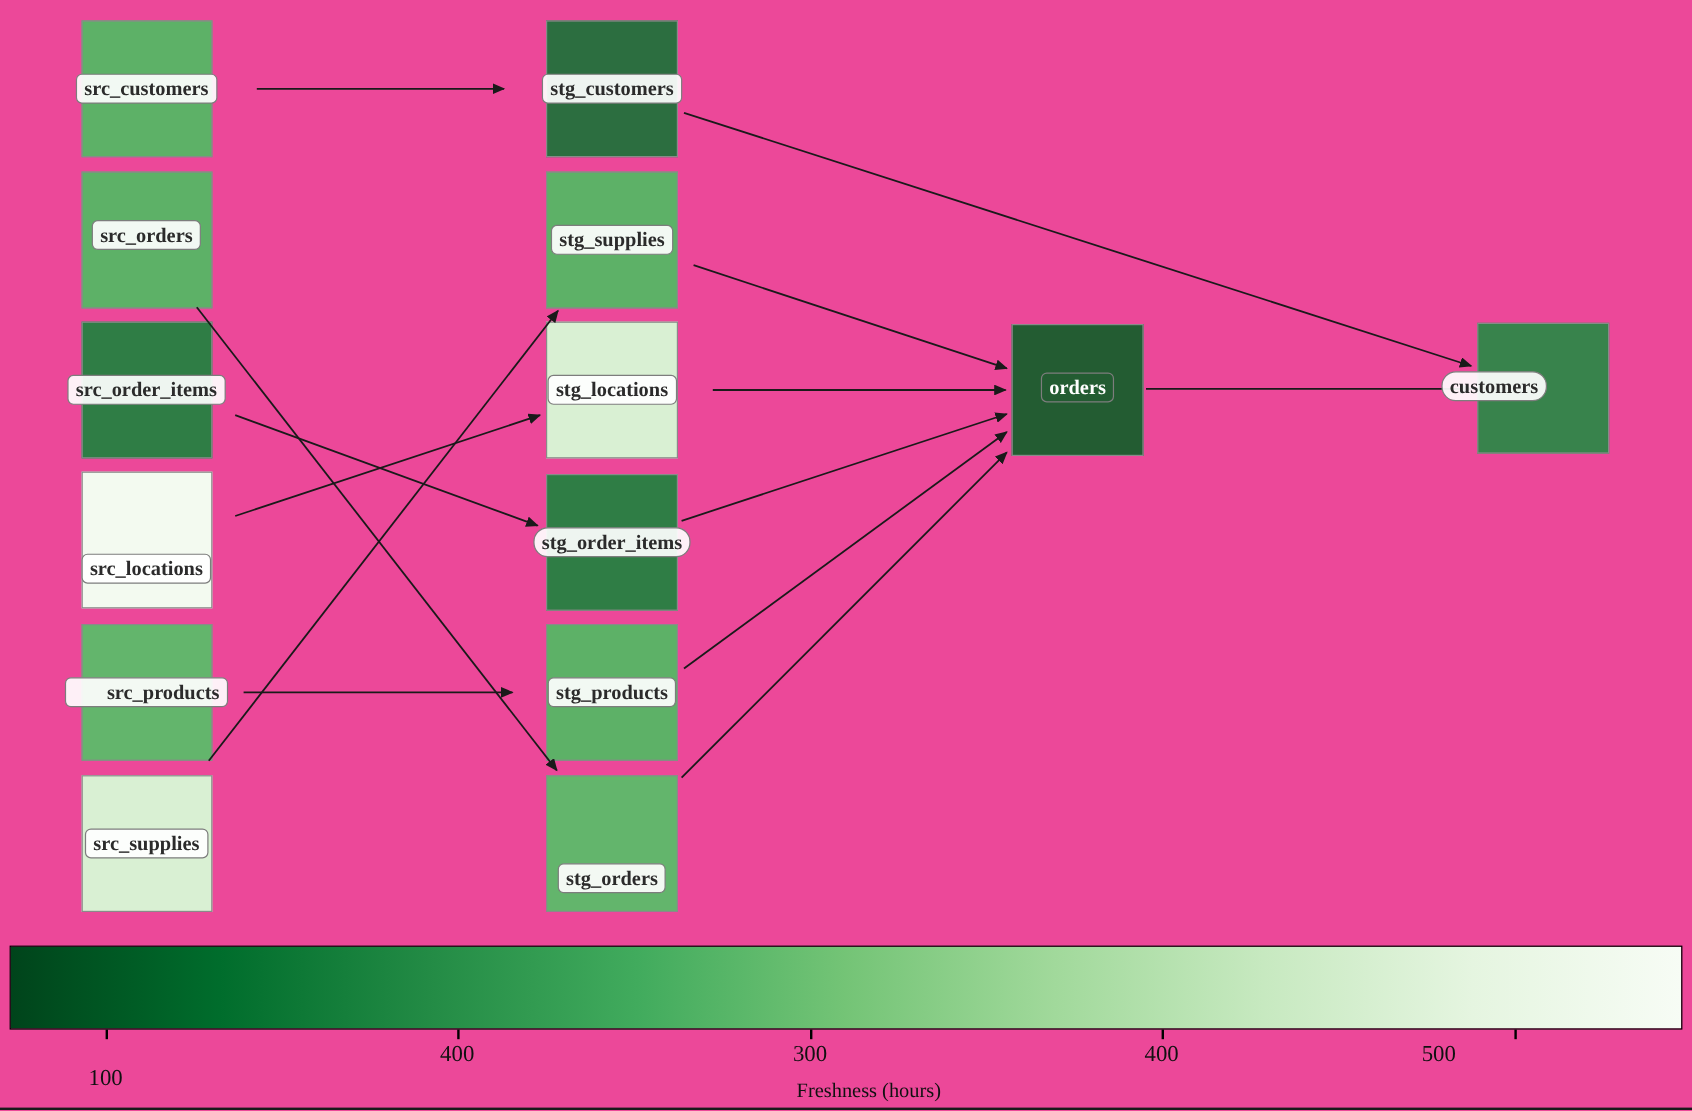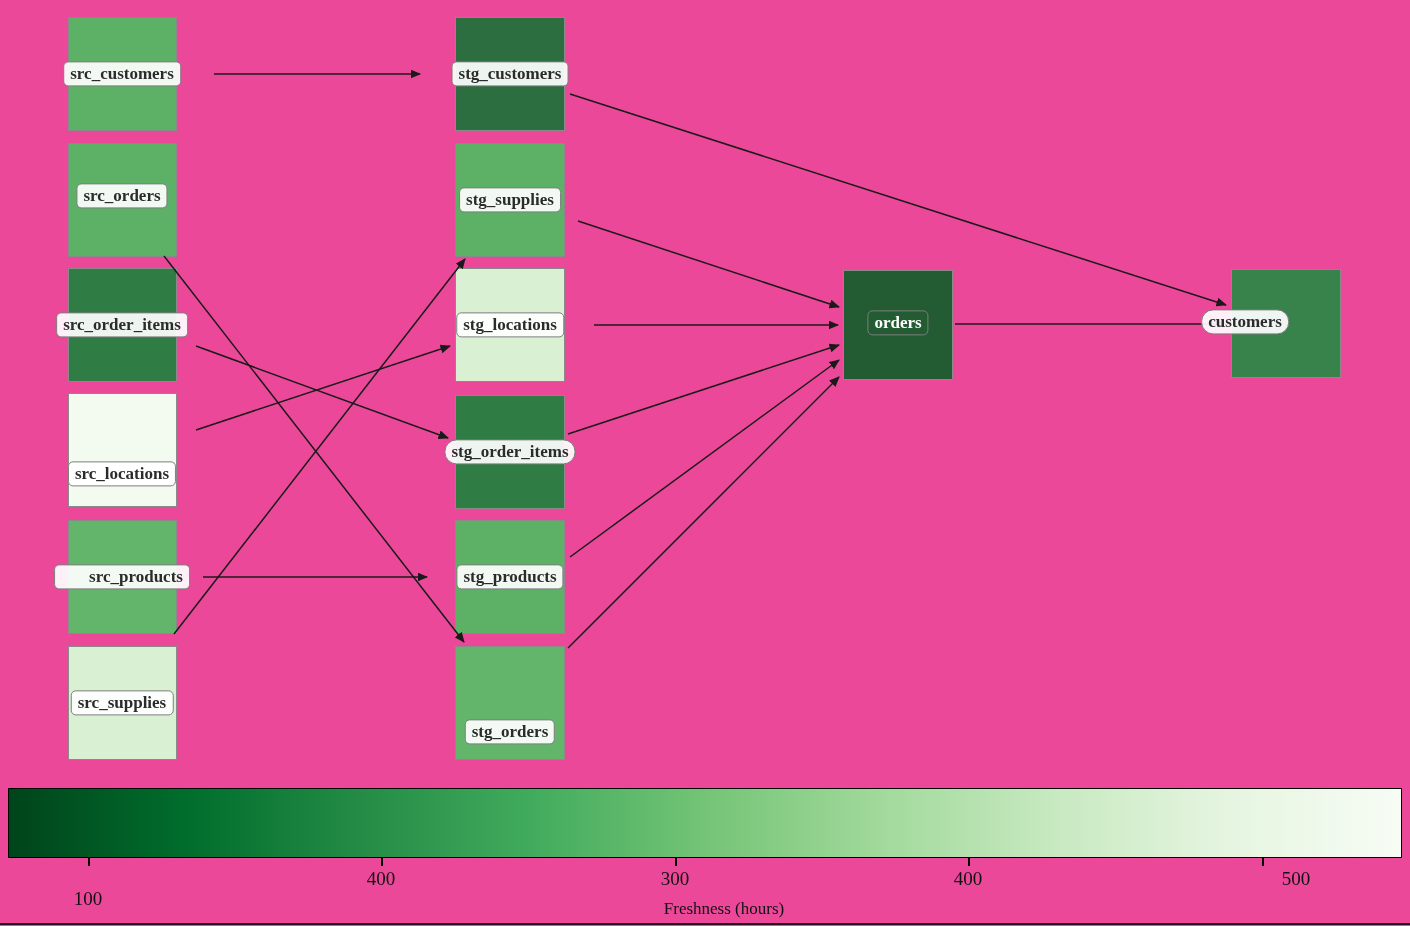--- a/index.html
+++ b/index.html
@@ -141,19 +141,19 @@
   <div class="tick" style="left:88px;"></div>
   <div class="tick" style="left:381px;"></div>
   <div class="tick" style="left:675px;"></div>
   <div class="tick" style="left:968px;"></div>
   <div class="tick" style="left:1262px;"></div>
 
   <div class="tick-label" style="left:88px;margin-top:20px;">100</div>
   <div class="tick-label" style="left:381px;">400</div>
   <div class="tick-label" style="left:675px;">300</div>
   <div class="tick-label" style="left:968px;">400</div>
-  <div class="tick-label" style="left:1296px;">500</div>
+  <div class="tick-label" style="left:1199px;">500</div>
 
   <div class="cb-label">Freshness (hours)</div>
 
   <div class="bottom-spine"></div>
 
 </div>
 
 </body></html>

